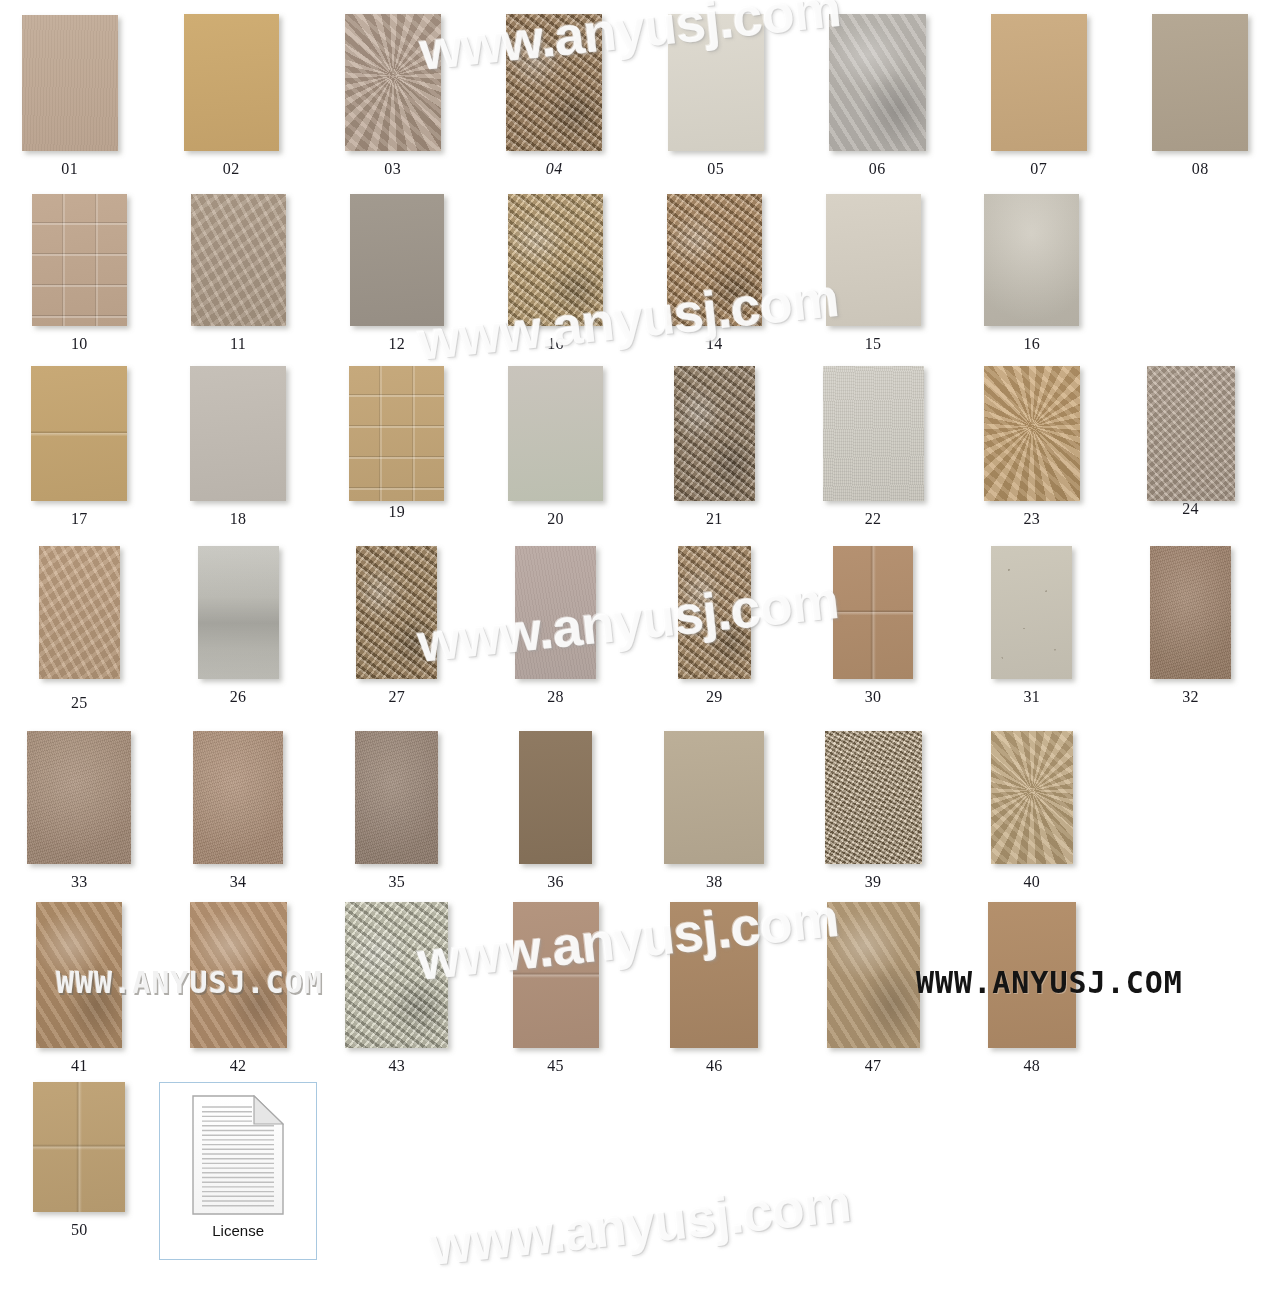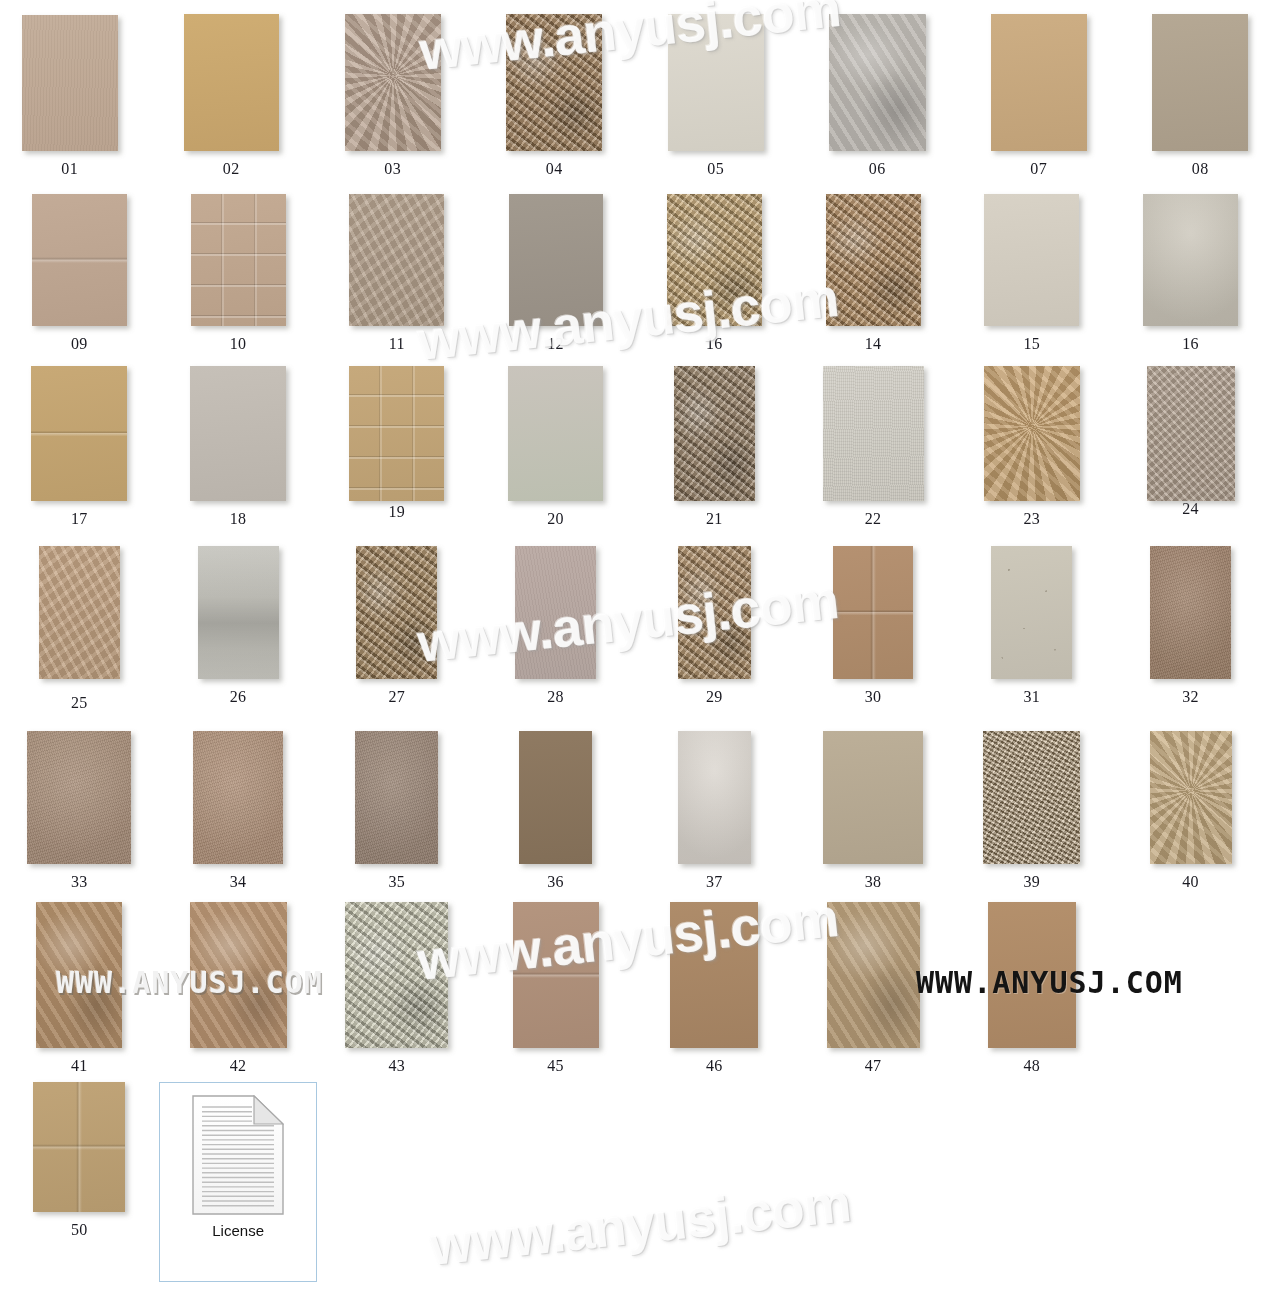--- a/index.html
+++ b/index.html
@@ -55,21 +55,21 @@
   }
 
   
   .license-cell {
     width: 158.75px;
     display: flex;
     justify-content: center;
   }
   .license-tile {
     width: 158px;
-    height: 200px;
+    height: 178px;
     border: 1px solid #a8c8e0;
     background: #ffffff;
     box-sizing: border-box;
     display: flex;
     flex-direction: column;
     align-items: center;
     justify-content: flex-start;
     padding-top: 12px;
   }
   .doc-icon {
@@ -139,21 +139,21 @@
       <div class="cell">
         <div class="thumb-wrap" style="height: 137px;">
           <div class="thumb" style="width: 96px; height: 137px; background: repeating-conic-gradient(from 12deg at 50% 45%, rgba(255, 255, 255, 0.17) 0deg, rgba(255, 255, 255, 0.17) 7deg, rgba(0, 0, 0, 0.11) 7deg, rgba(0, 0, 0, 0.11) 15deg), repeating-linear-gradient(41deg, rgba(255, 255, 255, 0.11) 0px, rgba(255, 255, 255, 0.11) 4px, rgba(0, 0, 0, 0.07) 4px, rgba(0, 0, 0, 0.07) 10px), linear-gradient(165deg, rgb(192, 170, 152), rgb(179, 156, 137));"></div>
         </div>
         <div class="caption" style="margin-top: 10px;">03</div>
       </div>
       <div class="cell">
         <div class="thumb-wrap" style="height: 137px;">
           <div class="thumb" style="width: 96px; height: 137px; background: repeating-linear-gradient(37deg, rgba(255, 255, 255, 0.26) 0px, rgba(255, 255, 255, 0.26) 2px, rgba(0, 0, 0, 0.21) 2px, rgba(0, 0, 0, 0.21) 5px, rgba(255, 255, 255, 0.1) 5px, rgba(255, 255, 255, 0.1) 9px), repeating-linear-gradient(-52deg, rgba(255, 255, 255, 0.22) 0px, rgba(255, 255, 255, 0.22) 2px, rgba(0, 0, 0, 0.18) 2px, rgba(0, 0, 0, 0.18) 6px), radial-gradient(45% 30% at 30% 35%, rgba(255, 255, 255, 0.3), rgba(0, 0, 0, 0) 70%), radial-gradient(45% 30% at 72% 72%, rgba(0, 0, 0, 0.22), rgba(0, 0, 0, 0) 70%), linear-gradient(160deg, rgb(168, 133, 94), rgb(155, 122, 84));"></div>
         </div>
-        <div class="caption" style="margin-top: 10px;">04</div>
+        <div class="caption" style="margin-top: 10px; font-style: italic;">04</div>
       </div>
       <div class="cell">
         <div class="thumb-wrap" style="height: 137px;">
           <div class="thumb" style="width: 96px; height: 137px; background: linear-gradient(175deg, rgb(222, 218, 208) 0%, rgb(210, 206, 195) 100%);"></div>
         </div>
         <div class="caption" style="margin-top: 10px;">05</div>
       </div>
       <div class="cell">
         <div class="thumb-wrap" style="height: 137px;">
           <div class="thumb" style="width: 97px; height: 137px; background: radial-gradient(60% 35% at 40% 30%, rgba(255, 255, 255, 0.26), rgba(0, 0, 0, 0) 70%), radial-gradient(50% 40% at 70% 70%, rgba(0, 0, 0, 0.15), rgba(0, 0, 0, 0) 72%), repeating-linear-gradient(58deg, rgba(255, 255, 255, 0.11) 0px, rgba(255, 255, 255, 0.11) 4px, rgba(0, 0, 0, 0.07) 4px, rgba(0, 0, 0, 0.07) 11px), linear-gradient(168deg, rgb(195, 191, 185), rgb(182, 178, 172));"></div>
@@ -169,26 +169,20 @@
       <div class="cell">
         <div class="thumb-wrap" style="height: 137px;">
           <div class="thumb" style="width: 96px; height: 137px; background: linear-gradient(175deg, rgb(181, 168, 148) 0%, rgb(168, 155, 136) 100%);"></div>
         </div>
         <div class="caption" style="margin-top: 10px;">08</div>
       </div>
     </div>
     <div class="row" style="margin-top: 17px;">
       <div class="cell">
         <div class="thumb-wrap" style="height: 132px;">
-          <div class="thumb" style="width: 95px; height: 132px; background: linear-gradient(rgba(0, 0, 0, 0) calc(50% - 3px), rgba(0, 0, 0, 0.14) calc(50% - 1px), rgba(255, 255, 255, 0.3) 50%, rgba(0, 0, 0, 0) calc(50% + 3px)), linear-gradient(172deg, rgb(195, 171, 151), rgb(183, 159, 139));"></div>
-        </div>
-        <div class="caption" style="margin-top: 10px;">09</div>
-      </div>
-      <div class="cell">
-        <div class="thumb-wrap" style="height: 132px;">
           <div class="thumb" style="width: 95px; height: 132px; background: repeating-linear-gradient(rgba(0, 0, 0, 0) 0px, rgba(0, 0, 0, 0) 28px, rgba(0, 0, 0, 0.14) 28px, rgba(0, 0, 0, 0.14) 29px, rgba(255, 255, 255, 0.26) 29px, rgba(255, 255, 255, 0.26) 31px), repeating-linear-gradient(to right, rgba(0, 0, 0, 0) 0px, rgba(0, 0, 0, 0) 30px, rgba(0, 0, 0, 0.1) 30px, rgba(0, 0, 0, 0.1) 31px, rgba(255, 255, 255, 0.2) 31px, rgba(255, 255, 255, 0.2) 33px), linear-gradient(172deg, rgb(196, 171, 148), rgb(184, 159, 136));"></div>
         </div>
         <div class="caption" style="margin-top: 10px;">10</div>
       </div>
       <div class="cell">
         <div class="thumb-wrap" style="height: 132px;">
           <div class="thumb" style="width: 95px; height: 132px; background: repeating-linear-gradient(62deg, rgba(255, 255, 255, 0.13) 0px, rgba(255, 255, 255, 0.13) 3px, rgba(0, 0, 0, 0.07) 3px, rgba(0, 0, 0, 0.07) 9px), repeating-linear-gradient(-38deg, rgba(255, 255, 255, 0.1) 0px, rgba(255, 255, 255, 0.1) 4px, rgba(0, 0, 0, 0.06) 4px, rgba(0, 0, 0, 0.06) 11px), linear-gradient(170deg, rgb(187, 168, 148), rgb(175, 156, 136));"></div>
         </div>
         <div class="caption" style="margin-top: 10px;">11</div>
       </div>
@@ -340,26 +334,20 @@
         <div class="thumb-wrap" style="height: 133px;">
           <div class="thumb" style="width: 83px; height: 133px; background: repeating-linear-gradient(74deg, rgba(0, 0, 0, 0.055) 0px, rgba(0, 0, 0, 0.055) 1px, rgba(255, 255, 255, 0.05) 1px, rgba(255, 255, 255, 0.05) 2px), repeating-linear-gradient(-16deg, rgba(0, 0, 0, 0.05) 0px, rgba(0, 0, 0, 0.05) 1px, rgba(255, 255, 255, 0.043) 1px, rgba(255, 255, 255, 0.043) 3px), radial-gradient(70% 60% at 45% 40%, rgba(255, 255, 255, 0.1), rgba(0, 0, 0, 0.06) 90%), linear-gradient(168deg, rgb(162, 141, 125), rgb(149, 129, 114));"></div>
         </div>
         <div class="caption" style="margin-top: 10px;">35</div>
       </div>
       <div class="cell">
         <div class="thumb-wrap" style="height: 133px;">
           <div class="thumb" style="width: 73px; height: 133px; background: linear-gradient(175deg, rgb(143, 122, 98) 0%, rgb(130, 110, 87) 100%);"></div>
         </div>
         <div class="caption" style="margin-top: 10px;">36</div>
-      </div>
-      <div class="cell">
-        <div class="thumb-wrap" style="height: 133px;">
-          <div class="thumb" style="width: 73px; height: 133px; background: radial-gradient(80% 70% at 50% 30%, rgba(255, 255, 255, 0.18), rgba(0, 0, 0, 0.08) 95%), linear-gradient(172deg, rgb(222, 217, 210), rgb(209, 204, 197));"></div>
-        </div>
-        <div class="caption" style="margin-top: 10px;">37</div>
       </div>
       <div class="cell">
         <div class="thumb-wrap" style="height: 133px;">
           <div class="thumb" style="width: 100px; height: 133px; background: linear-gradient(175deg, rgb(188, 175, 152) 0%, rgb(175, 162, 140) 100%);"></div>
         </div>
         <div class="caption" style="margin-top: 10px;">38</div>
       </div>
       <div class="cell">
         <div class="thumb-wrap" style="height: 133px;">
           <div class="thumb" style="width: 97px; height: 133px; background: repeating-linear-gradient(30deg, rgba(255, 255, 255, 0.3) 0px, rgba(255, 255, 255, 0.3) 2px, rgba(0, 0, 0, 0.24) 2px, rgba(0, 0, 0, 0.24) 4px), repeating-linear-gradient(-60deg, rgba(255, 255, 255, 0.26) 0px, rgba(255, 255, 255, 0.26) 2px, rgba(0, 0, 0, 0.22) 2px, rgba(0, 0, 0, 0.22) 5px), repeating-linear-gradient(5deg, rgba(255, 255, 255, 0.14) 0px, rgba(255, 255, 255, 0.14) 3px, rgba(0, 0, 0, 0.12) 3px, rgba(0, 0, 0, 0.12) 7px), linear-gradient(160deg, rgb(196, 168, 126), rgb(183, 156, 115));"></div>

